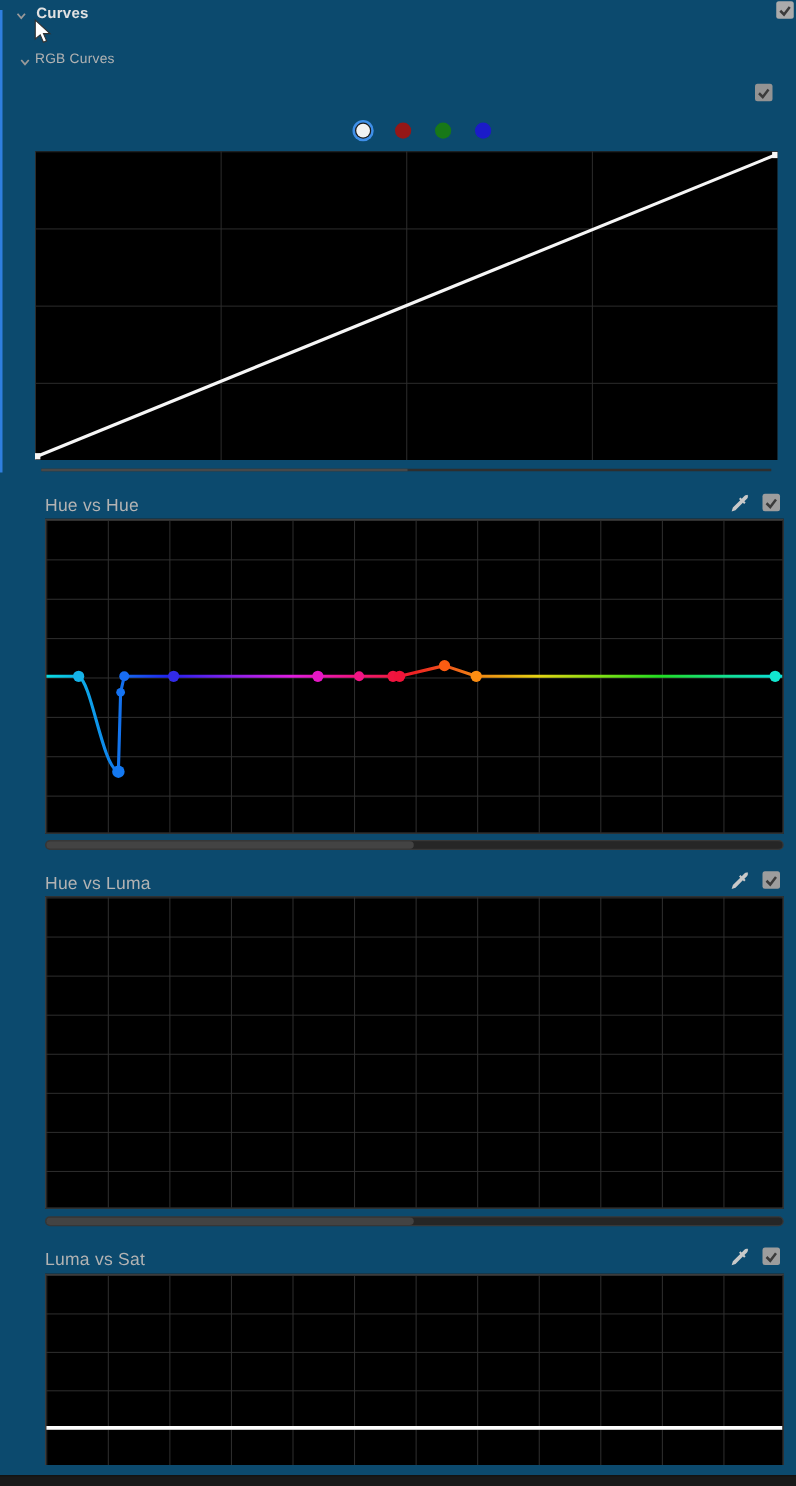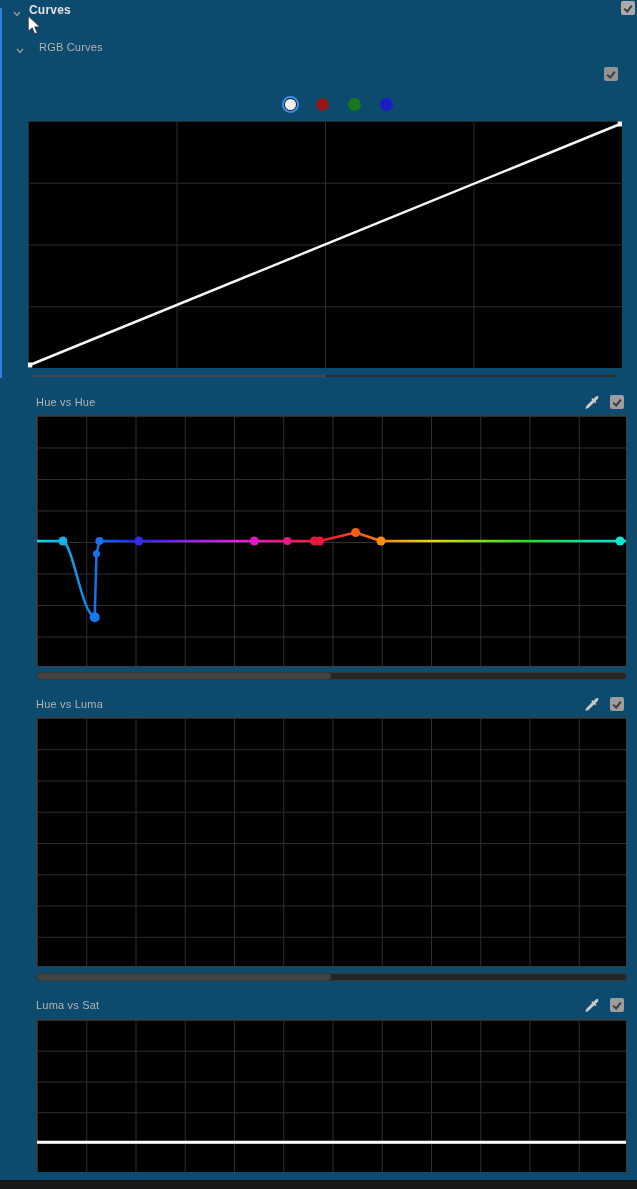--- a/index.html
+++ b/index.html
@@ -1,18 +1,18 @@
 <!DOCTYPE html>
 <html><head>
 <meta charset="utf-8">
 <style>
   html,body{margin:0;padding:0;background:#111;}
   #screen{position:relative;width:637px;height:1189px;background:#0c4a6e;overflow:hidden;
           font-family:"Liberation Sans",sans-serif;-webkit-font-smoothing:antialiased;}
-  .sec-label{position:absolute;left:36px;font-size:11px;color:#b3b3b3;letter-spacing:.2px;}
+  .sec-label{position:absolute;left:36px;font-size:14px;color:#b3b3b3;letter-spacing:.2px;}
   .hdr-label{position:absolute;font-size:12px;font-weight:700;color:#e2e2e2;letter-spacing:.2px;}
   .sub-label{position:absolute;font-size:11px;color:#b3b3b3;letter-spacing:.2px;}
   .cb{position:absolute;width:14px;height:14px;border-radius:2px;background:#9d9d9d;}
   .cb svg{position:absolute;left:0;top:0;}
   .dropper{position:absolute;width:16px;height:16px;}
   .chev{position:absolute;width:10px;height:10px;}
   .graph{position:absolute;background:#000;}
   .hue-border{border:1px solid #3c3c3c;box-sizing:border-box;}
   .grid-rgb{background-image:linear-gradient(to right,#2c2c2c 1px,transparent 1px),
             linear-gradient(to bottom,#2c2c2c 1px,transparent 1px);background-size:148.5px 61.75px;}
@@ -58,21 +58,21 @@
     <svg width="15" height="21" viewBox="0 0 15 21">
         <path d="M1.2 1 L1.2 16.2 L5.2 12.9 L7.7 18.8 L10.3 17.7 L7.8 11.9 L13 11.9 Z" fill="#ffffff" stroke="#333" stroke-width="0.9"></path>
       </svg>
   </div>
 
   <div class="chev" style="left:15px;top:42px;">
     <svg width="10" height="10" viewBox="0 0 10 10">
         <polyline points="2,3 5,6.5 8,3" fill="none" stroke="#9a9a9a" stroke-width="1.4"></polyline>
       </svg>
   </div>
-  <div class="sub-label" style="left:39px;top:41px;">RGB Curves</div>
+  <div class="sub-label" style="left:28px;top:41px;">RGB Curves</div>
   <div class="cb" style="left:604px;top:67px;background:#939393;">
     <svg width="14" height="14" viewBox="0 0 14 14">
         <polyline points="3.2,7.6 6.2,10.6 10.8,4.6" fill="none" stroke="#3b3b3b" stroke-width="2"></polyline>
       </svg>
   </div>
 
   <div class="dot dot-master" style="left: 284.5px; background: rgb(242, 242, 242);"></div>
   <div class="dot" style="left: 315.5px; background: rgb(149, 23, 23);"></div>
   <div class="dot" style="left: 347.5px; background: rgb(24, 120, 24);"></div>
   <div class="dot" style="left: 379.5px; background: rgb(27, 27, 200);"></div>

